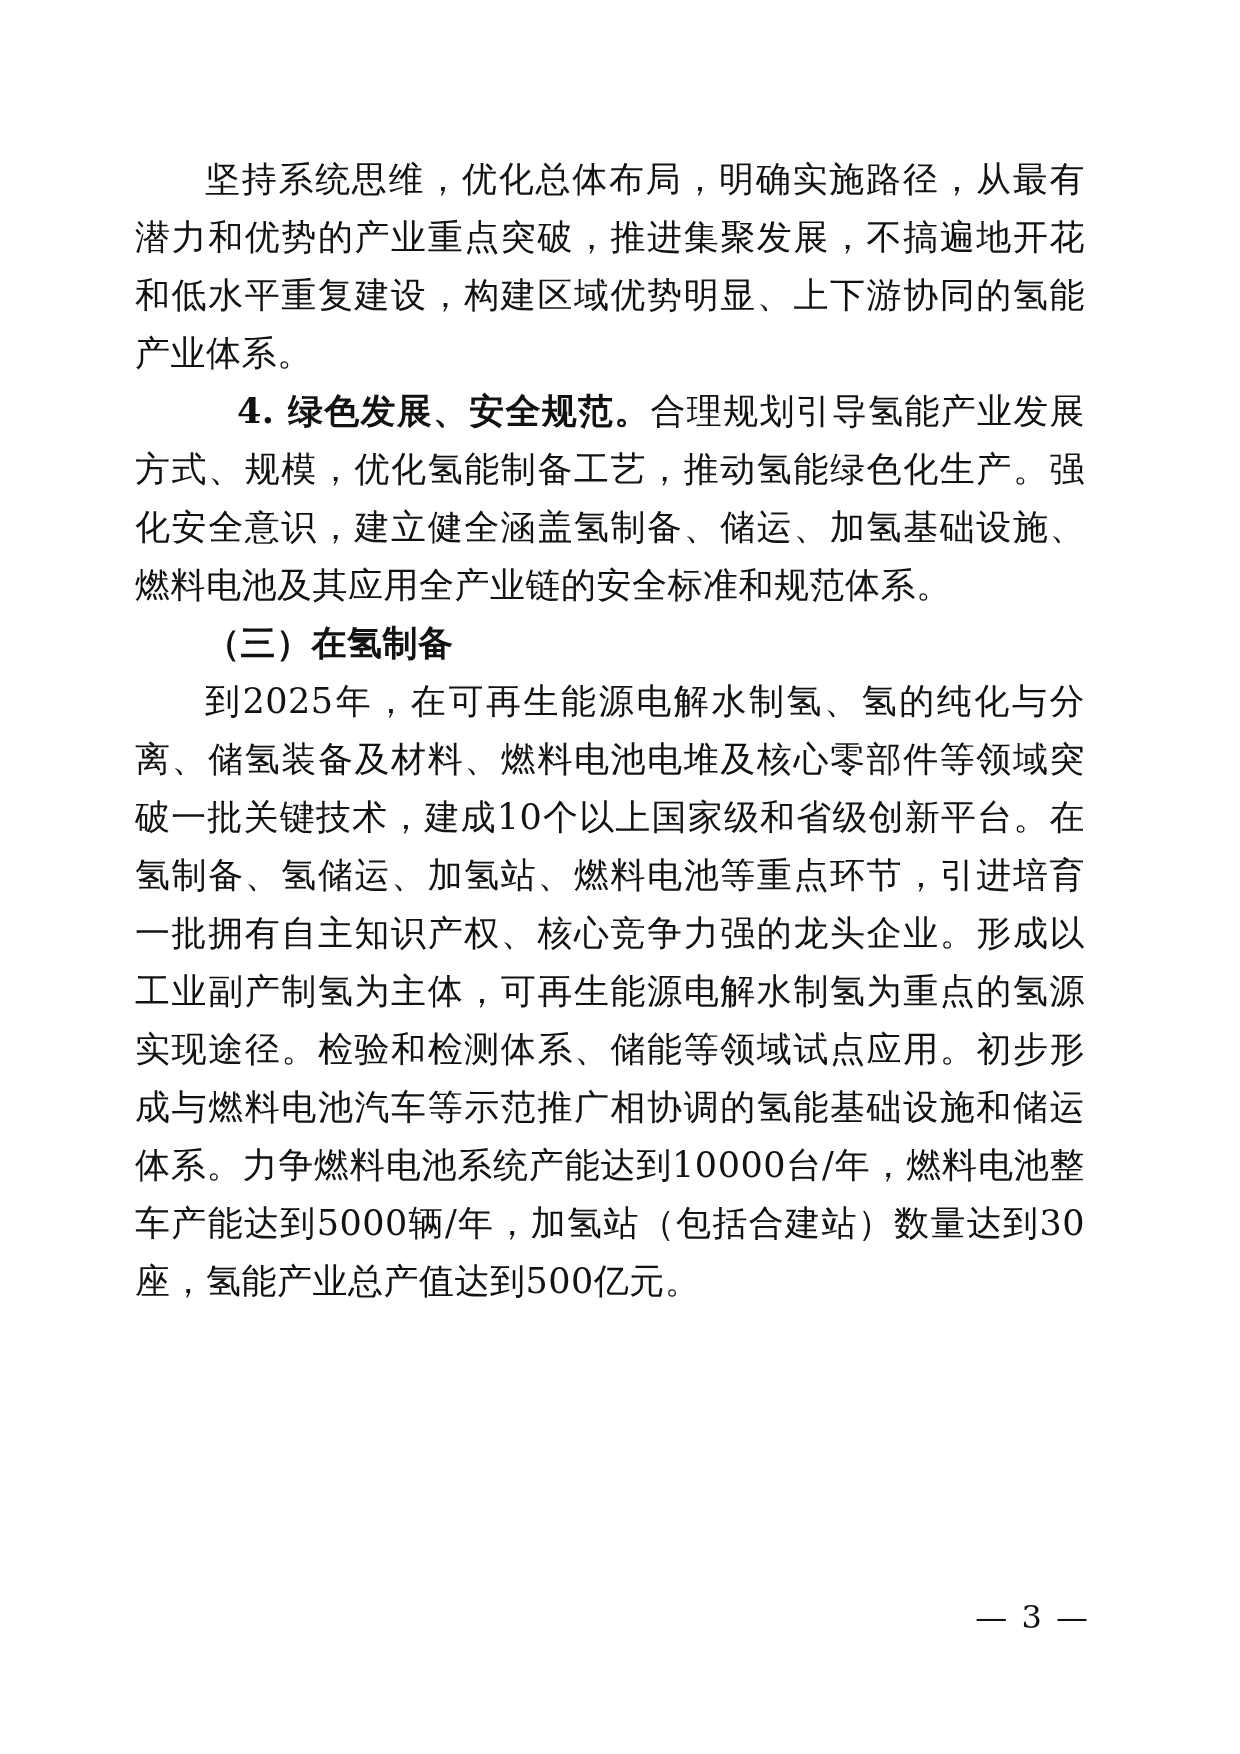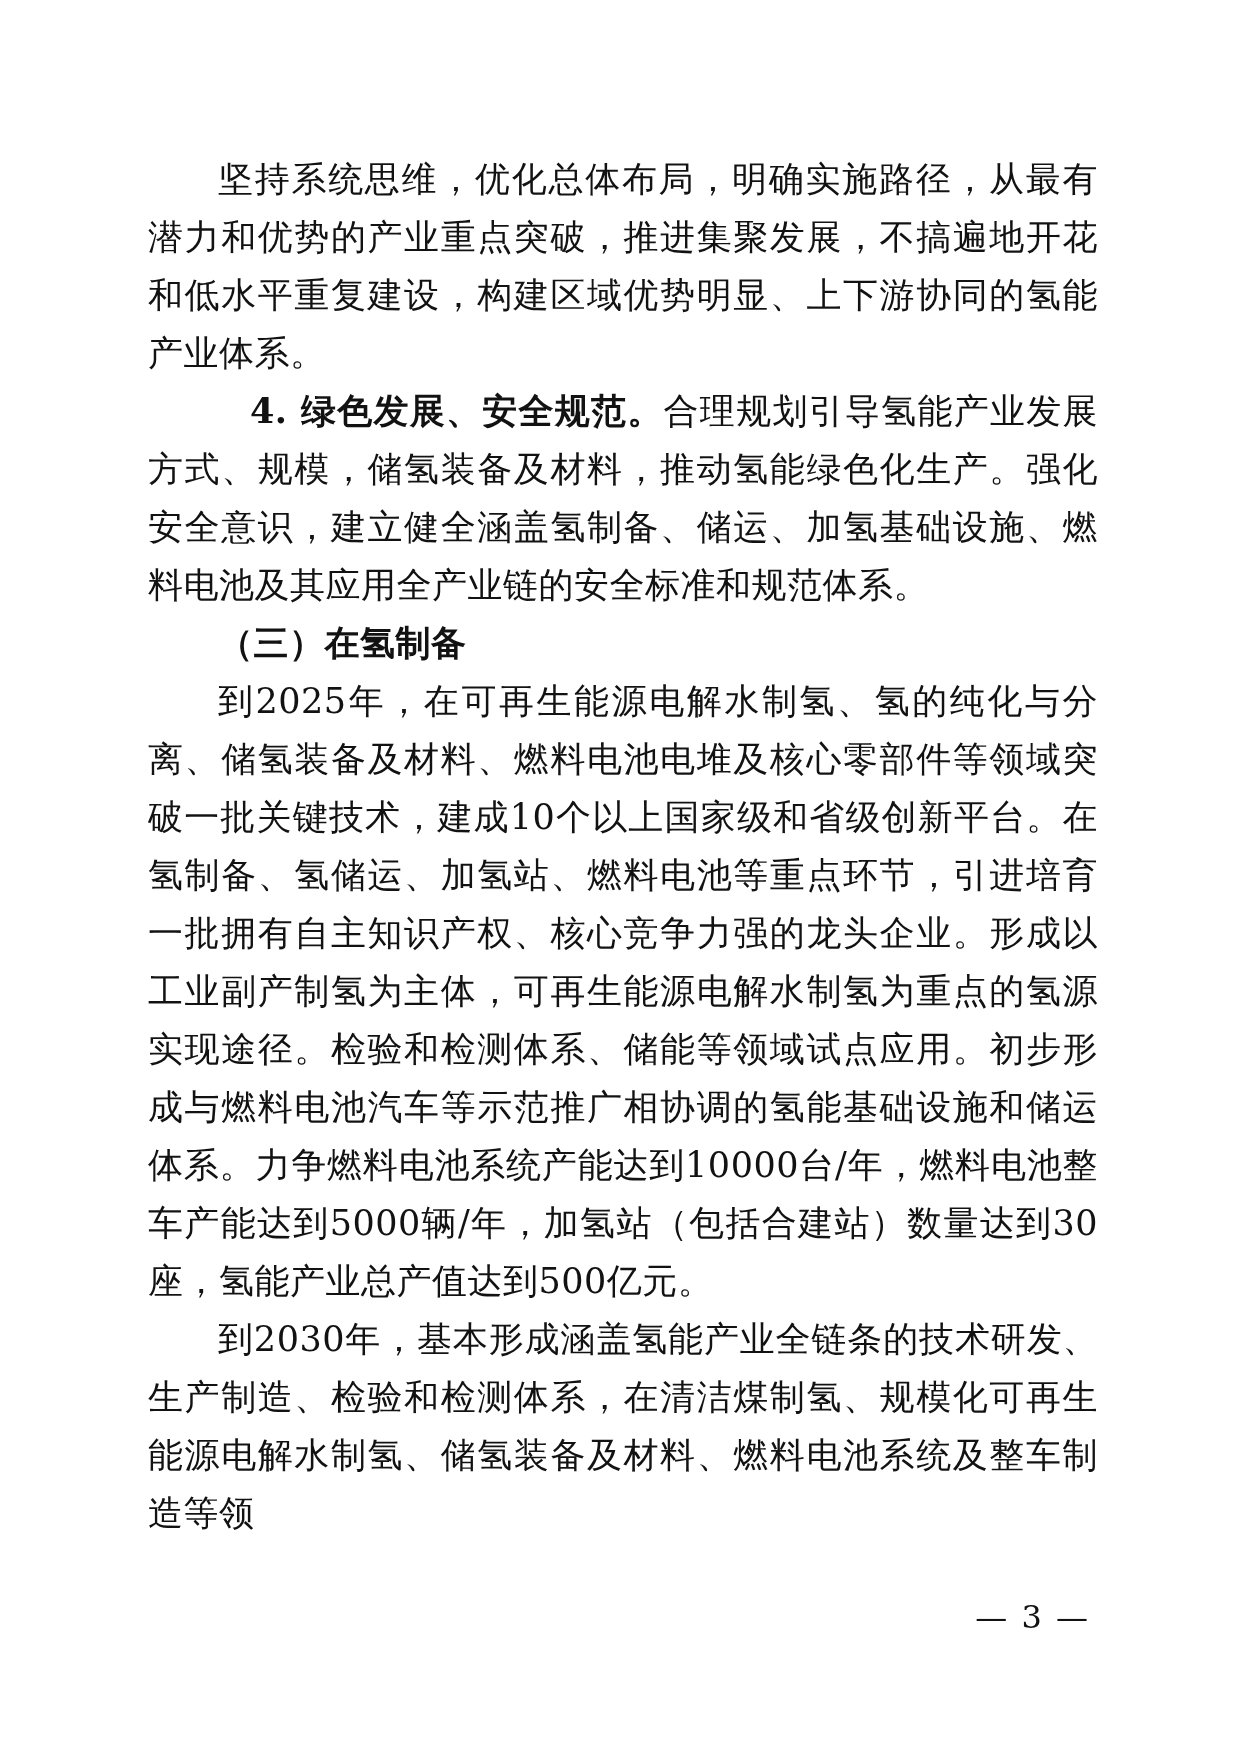--- a/index.html
+++ b/index.html
@@ -10,21 +10,21 @@
   .page {
     position: relative;
     width: 1240px;
     height: 1754px;
     background: #ffffff;
     box-sizing: border-box;
     overflow: hidden;
   }
   .content {
     position: absolute;
-    left: 148px;
+    left: 135px;
     top: 150px;
     width: 950px;
   }
   p {
     margin: 0;
     font-family: "DejaVu Serif", "Liberation Serif", serif;
     font-size: 35px;
     line-height: 58px;
     color: #121212;
     text-align: justify;
@@ -62,29 +62,26 @@
 <body>
 
 <div class="page">
   <div class="content">
 
     <p class="indent">
       <span>坚持系统思维，优化总体布局，明确实施路径，从最有潜力和优势的产业重点突破，推进集聚发展，不搞遍地开花和低水平重复建设，构建区域优势明显、上下游协同的氢能产业体系。</span>
     </p>
 
     <p class="indent">
-      <span class="heading">4. 绿色发展、安全规范。</span><span>合理规划引导氢能产业发展方式、规模，储氢装备及材料，推动氢能绿色化生产。强化安全意识，建立健全涵盖氢制备、储运、加氢基础设施、燃料电池及其应用全产业链的安全标准和规范体系。</span>
+      <span class="heading">4. 绿色发展、安全规范。</span><span>合理规划引导氢能产业发展方式、规模，优化氢能制备工艺，推动氢能绿色化生产。强化安全意识，建立健全涵盖氢制备、储运、加氢基础设施、燃料电池及其应用全产业链的安全标准和规范体系。</span>
     </p>
 
     <p class="section-title">（三）在氢制备</p>
 
     <p class="indent">
       <span>到2025年，在可再生能源电解水制氢、氢的纯化与分离、储氢装备及材料、燃料电池电堆及核心零部件等领域突破一批关键技术，建成10个以上国家级和省级创新平台。在氢制备、氢储运、加氢站、燃料电池等重点环节，引进培育一批拥有自主知识产权、核心竞争力强的龙头企业。形成以工业副产制氢为主体，可再生能源电解水制氢为重点的氢源实现途径。检验和检测体系、储能等领域试点应用。初步形成与燃料电池汽车等示范推广相协调的氢能基础设施和储运体系。力争燃料电池系统产能达到10000台/年，燃料电池整车产能达到5000辆/年，加氢站（包括合建站）数量达到30座，氢能产业总产值达到500亿元。</span>
     </p>
 
-    <p class="indent">
-      <span>到2030年，基本形成涵盖氢能产业全链条的技术研发、生产制造、检验和检测体系，在清洁煤制氢、规模化可再生能源电解水制氢、储氢装备及材料、燃料电池系统及整车制造等领</span>
-    </p>
 
   </div>
 
   <div class="page-number">— 3 —</div>
 </div>
 
 </body></html>

